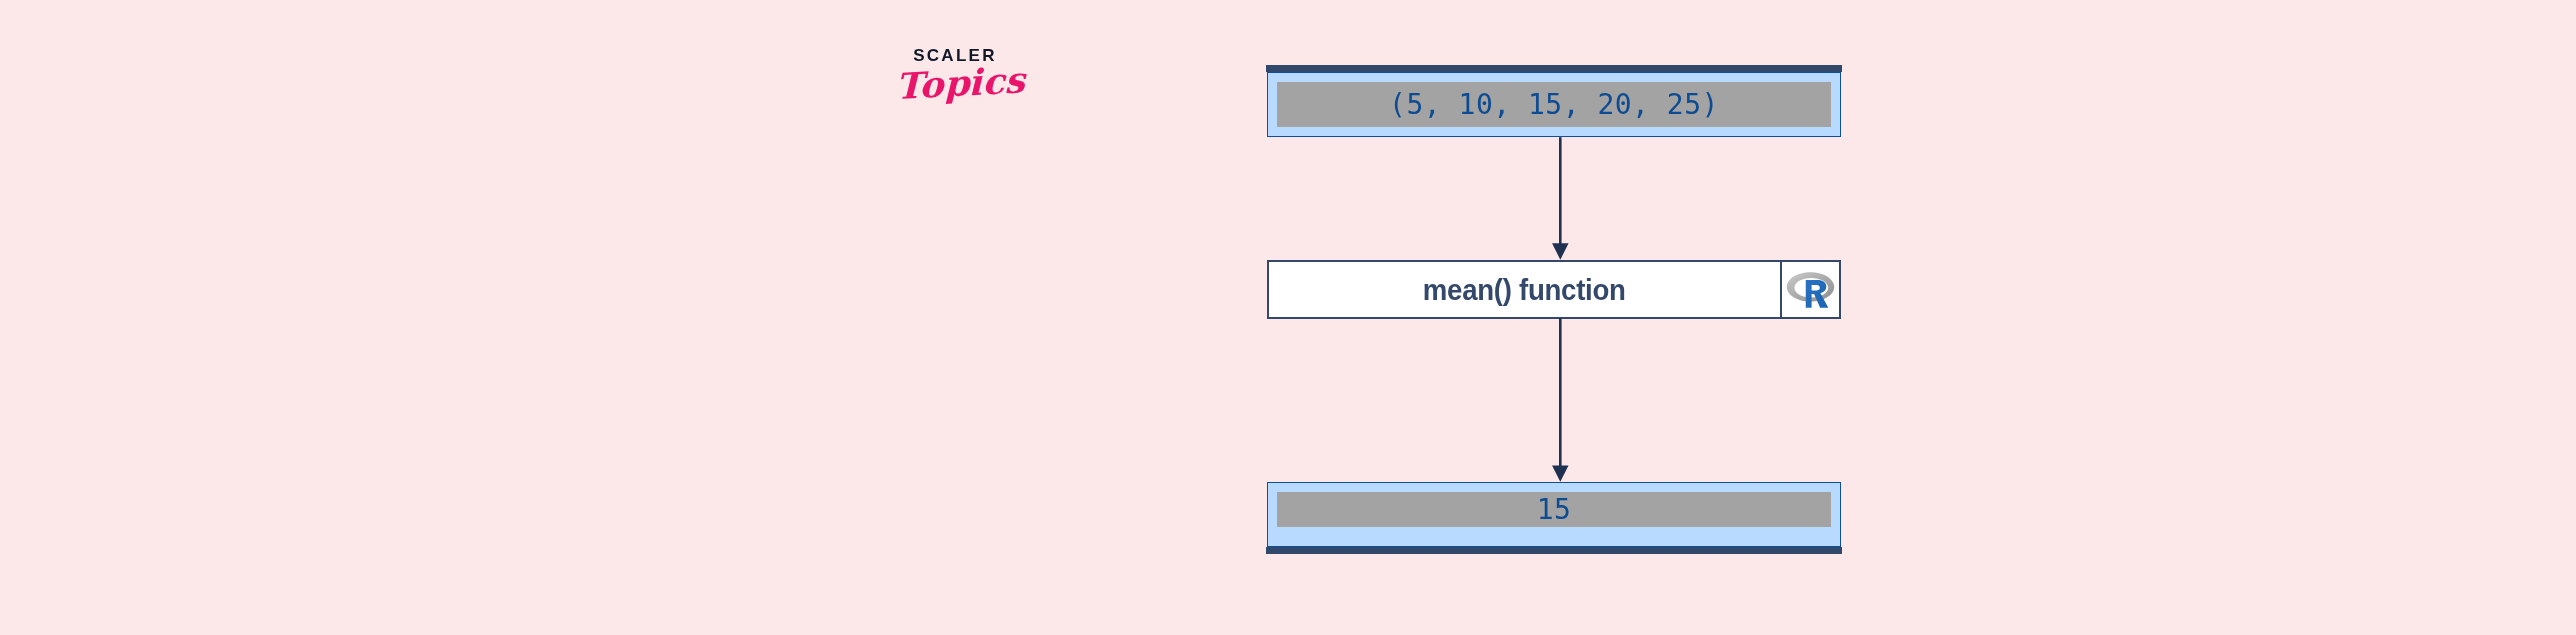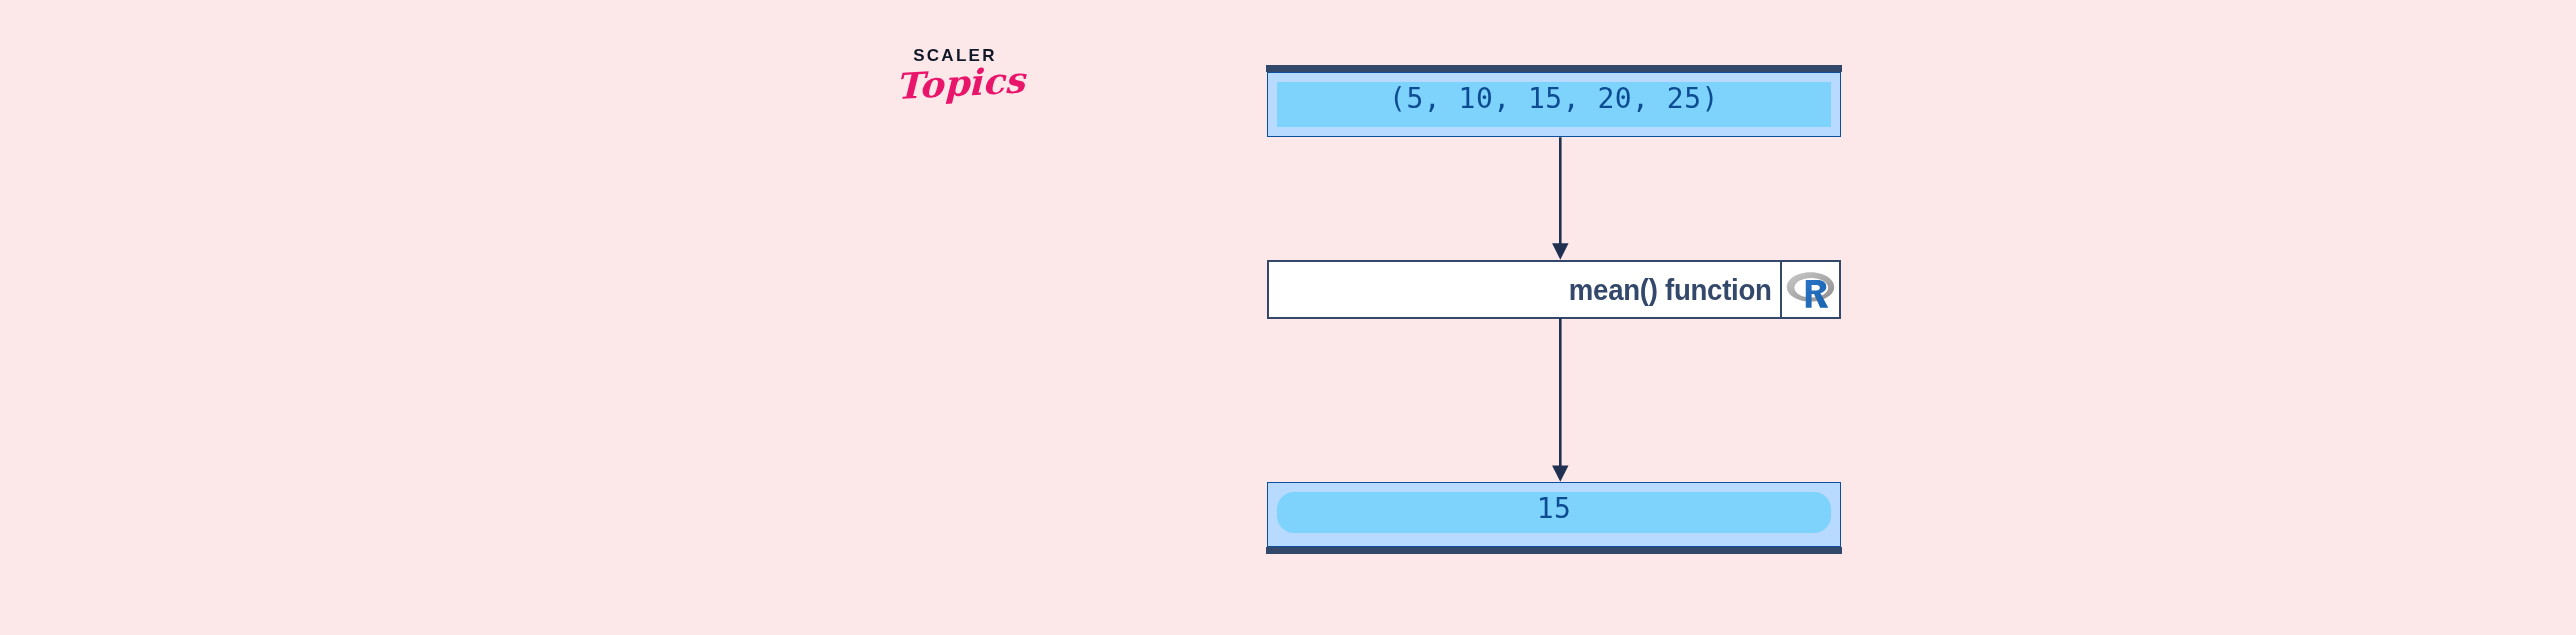--- a/index.html
+++ b/index.html
@@ -70,46 +70,47 @@
   .data-box {
     position: absolute;
     left: 1px;
     width: 574px;
     box-sizing: border-box;
     background: #b9daff;
     border: 1.5px solid #0b4f9e;
     padding: 8.8px;
   }
   .data-box-inner {
-    background: #7dd3fc;
+    background: #a3a3a3;
     width: 100%;
     height: 100%;
     box-sizing: border-box;
     display: flex;
+    align-items: center;
     justify-content: center;
   }
   .data-text {
     font-family: "DejaVu Sans Mono", monospace;
     font-size: 28px;
     color: #0d4b92;
     letter-spacing: 0.5px;
     white-space: pre;
   }
 
   #box-input {
     top: 7.2px;
     height: 65px;
   }
   #box-input .data-box-inner { height: 45px; }
 
   #box-output {
     top: 417px;
     height: 65px;
   }
-  #box-output .data-box-inner { height: 41px; border-radius: 17px; }
+  #box-output .data-box-inner { height: 35px; }
 
   #shadow-top    { top: 0px; }
   #shadow-bottom { top: 482px; }
 
   
   #box-function {
     position: absolute;
     left: 1px;
     top: 195px;
     width: 574px;
@@ -118,21 +119,21 @@
     background: #ffffff;
     border: 2.1px solid #33486a;
     display: flex;
     flex-direction: row;
     align-items: stretch;
   }
   #fn-label-cell {
     flex: 1 1 auto;
     display: flex;
     align-items: center;
-    justify-content: flex-end;
+    justify-content: center;
     border-right: 2.1px solid #33486a;
   }
   #fn-label {
     font-family: "Liberation Sans", sans-serif;
     font-weight: 700;
     font-size: 30px;
     color: #33486a;
     letter-spacing: -0.3px;
     transform: scaleX(0.92);
   }

